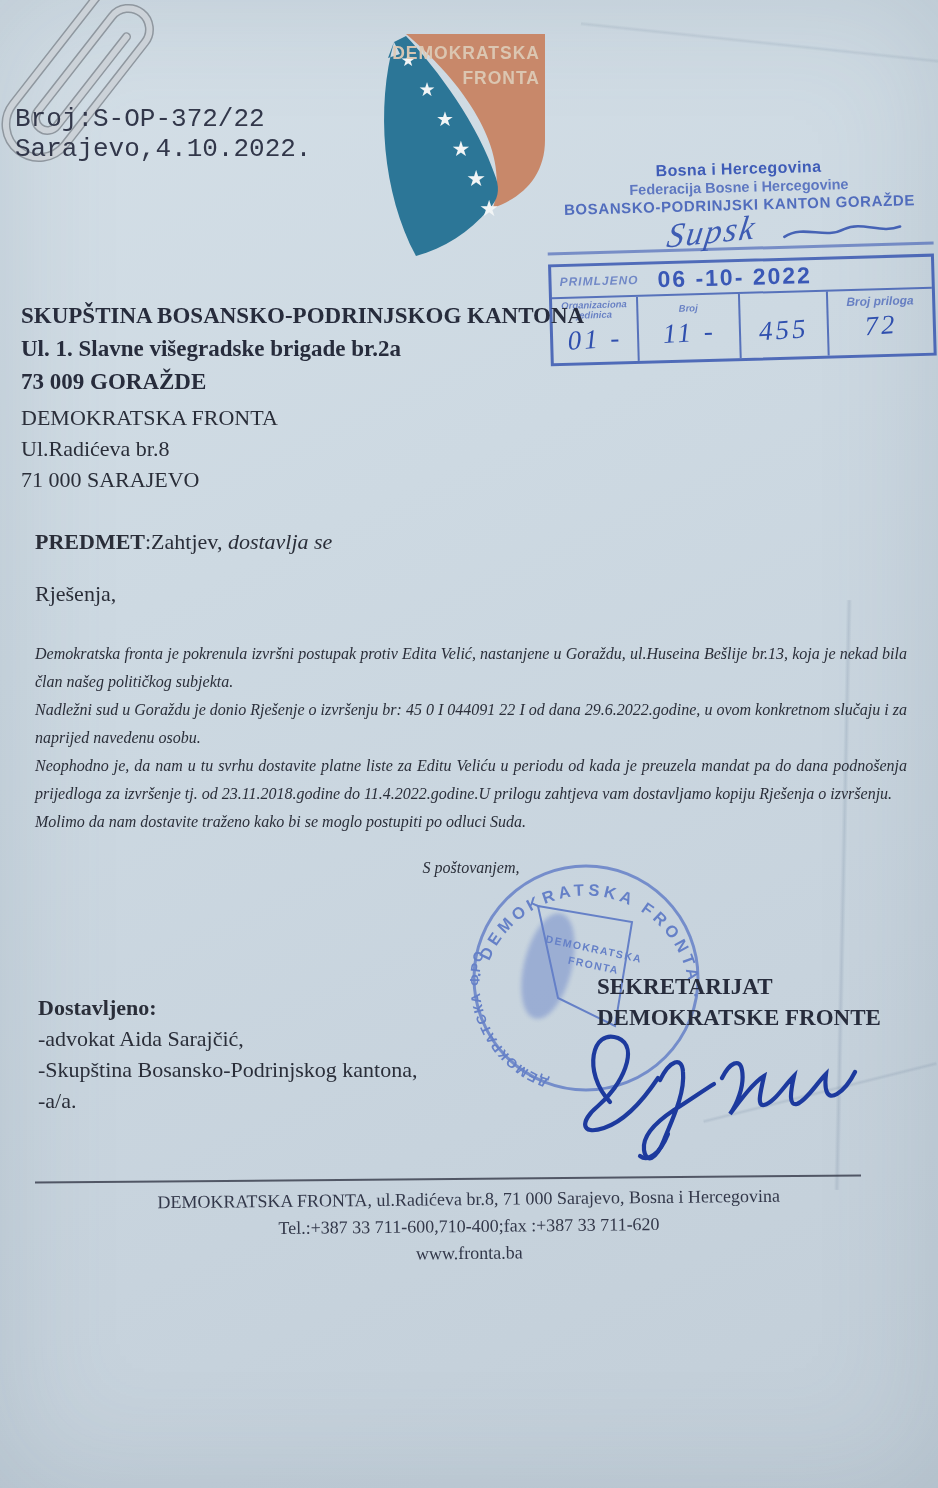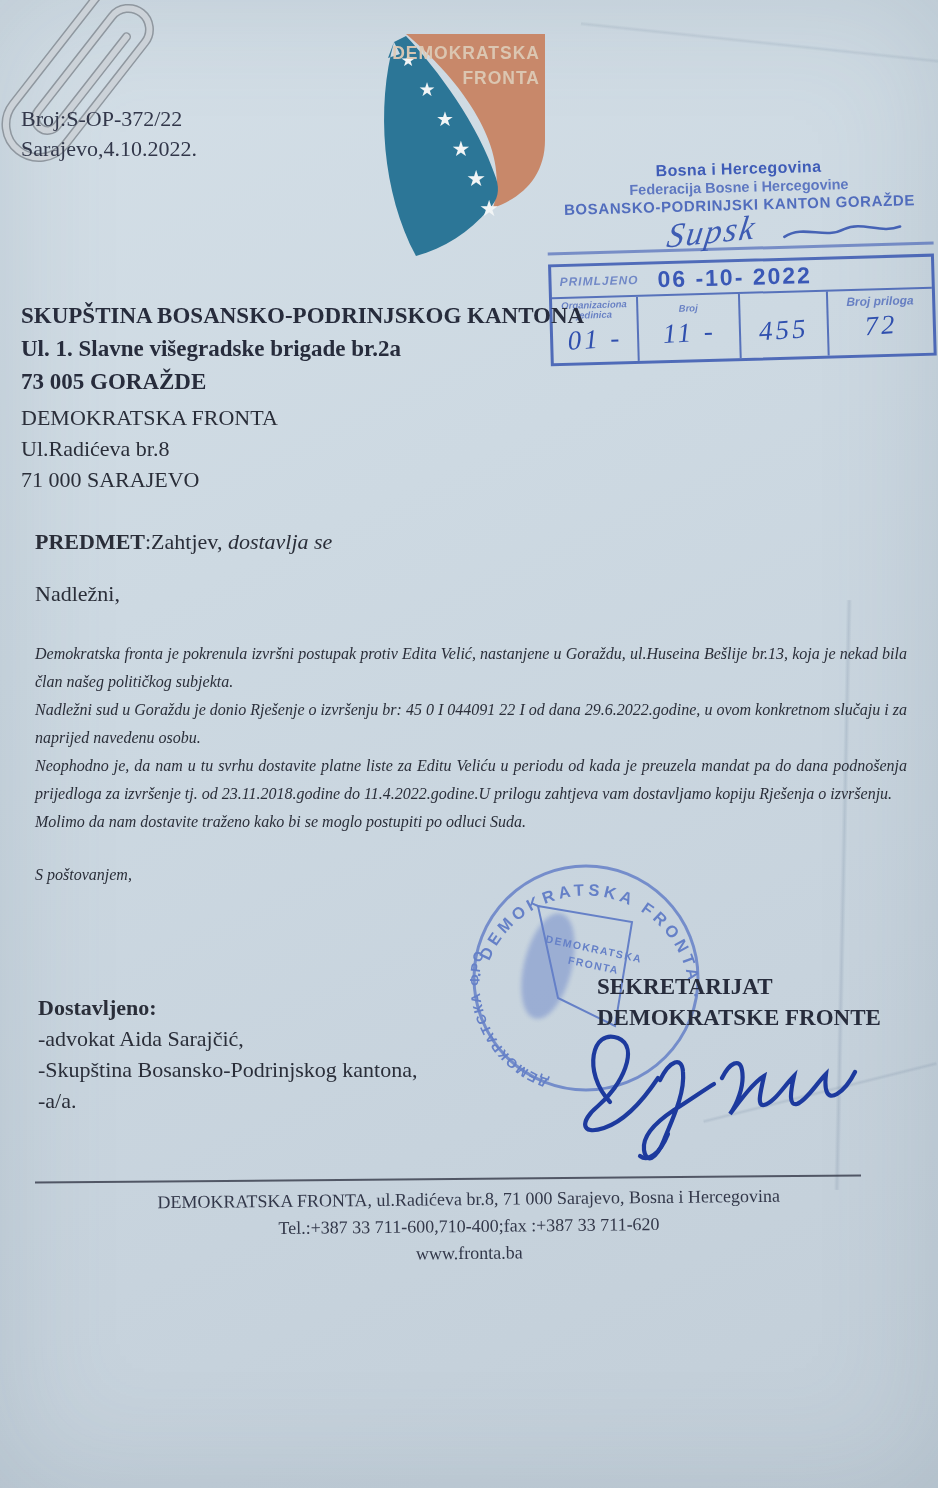--- a/index.html
+++ b/index.html
@@ -5,21 +5,21 @@
   html,body{margin:0;padding:0;background:#aeb8c0;}
   .page{
     position:relative; width:938px; height:1488px; overflow:hidden;
     background:linear-gradient(155deg,#d4dfe7 0%,#cdd9e2 35%,#c7d3dd 70%,#c2ced8 100%);
     font-family:"Liberation Serif",serif; color:#2a2e39;
     box-shadow:inset 0 0 120px rgba(90,110,130,.18);
   }
   .abs{position:absolute;}
   .crease{position:absolute; pointer-events:none;}
   
-  .ref{left:21px; top:104px; font-size:22px; line-height:30px; color:#32374a;}
+  .ref{left:15px; top:104px; font-size:26px; line-height:30px; color:#32374a;font-family:Liberation Mono, monospace;}
   
   .rstamp{left:548px; top:160px; width:386px; color:#3352b4; text-align:center;
           transform:rotate(-1.6deg); font-family:"Liberation Sans",sans-serif;}
   .rstamp .l1{font-size:16px; font-weight:bold; letter-spacing:.4px; opacity:.92;}
   .rstamp .l2{font-size:14.5px; font-weight:bold; opacity:.72; margin-top:1px;}
   .rstamp .l3{font-size:15px; font-weight:bold; letter-spacing:.6px; opacity:.8; margin-top:1px;}
   .hwrite{position:absolute; left:120px; top:52px; font-family:"Liberation Serif",serif;
           font-style:italic; font-size:34px; color:#2f4fae; transform:rotate(-4deg) skewX(-14deg);
           letter-spacing:2px; opacity:.9;}
   .hwave{position:absolute; left:235px; top:66px; opacity:.85;}
@@ -35,21 +35,21 @@
   .stval{font-family:"Liberation Serif",serif; font-style:italic; font-size:27px; color:#2f4fae;
          transform:rotate(-2deg); margin-top:4px; letter-spacing:3px;}
   
   .recipient{left:21px; top:299px; font-size:23px; line-height:33px; font-weight:bold; color:#272c3c;}
   .sender{left:21px; top:402px; font-size:22px; line-height:31px;}
   .subject{left:35px; top:529px; font-size:22px;}
   .salut{left:35px; top:581px; font-size:22px;}
   
   .bodytext{left:35px; top:640px; width:872px; font-size:16px; line-height:28px; text-align:justify;font-style:italic;}
   .bodytext .p4{margin-top:0; text-align:left;}
-  .closing{margin-top:25px; text-align:left;}
+  .closing{margin-top:18px; text-align:center;}
   
   .sigtitle{left:597px; top:971px; width:302px; text-align:left; font-weight:bold;
             font-size:23px; line-height:31px; color:#272c3c;}
   
   .dist{left:38px; top:992px; font-size:22px; line-height:31px;}
   .dist .dlabel{font-weight:bold;}
   
   .frule{left:35px; top:1178px; width:826px; border-top:2px solid #3c4150; transform:rotate(-.5deg); opacity:.85;}
   .footer{left:0; top:1186px; width:938px; text-align:center; font-size:18px; line-height:27px;
           color:#33384a; transform:rotate(-.6deg);}
@@ -128,35 +128,35 @@
           <div class="sthead" style="font-size:12px; margin-top:4px;">Broj priloga</div>
           <div class="stval">72</div>
         </div>
       </div>
     </div>
   </div>
 
   <div class="abs recipient">
     <div>SKUPŠTINA BOSANSKO-PODRINJSKOG KANTONA</div>
     <div>Ul. 1. Slavne višegradske brigade br.2a</div>
-    <div>73 005 GORAŽDE</div>
+    <div>73 009 GORAŽDE</div>
   </div>
 
   <div class="abs sender">
     <div>DEMOKRATSKA FRONTA</div>
     <div>Ul.Radićeva br.8</div>
     <div>71 000 SARAJEVO</div>
   </div>
 
   <div class="abs subject">
     <span style="font-weight:bold;">PREDMET</span><span>:Zahtjev,</span>
     <span style="font-style:italic;">dostavlja se</span>
   </div>
 
-  <div class="abs salut">Nadležni,</div>
+  <div class="abs salut">Rješenja,</div>
 
   <svg class="abs" style="left:452px; top:846px; opacity:.8;" width="272" height="272" viewBox="0 0 272 272">
     <defs>
       <path id="arcA" d="M31,168 A104,104 0 1 1 237,168" fill="none"></path>
       <path id="arcB" d="M100,234 A102,102 0 0 1 31,110" fill="none"></path>
       <filter id="blur1">
           <feGaussianBlur stdDeviation="2.2"></feGaussianBlur>
         </filter>
     </defs>
     <circle cx="134" cy="132" r="112" fill="none" stroke="#4d6cc2" stroke-width="3" opacity=".85"></circle>

